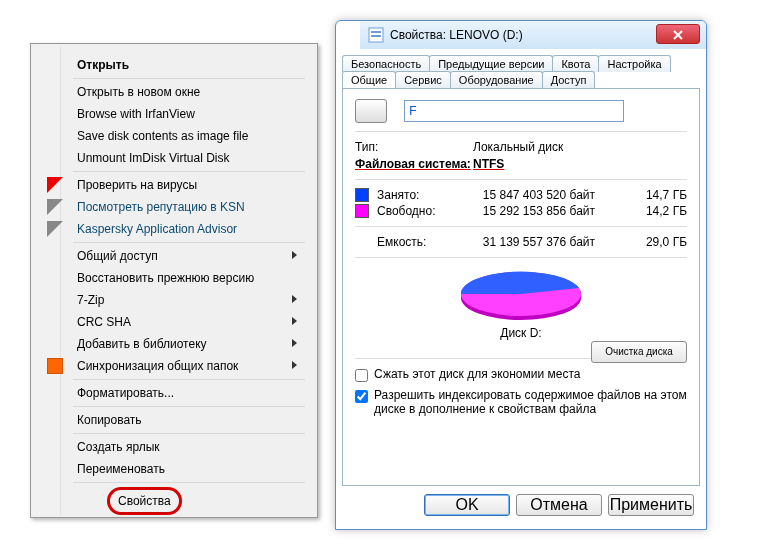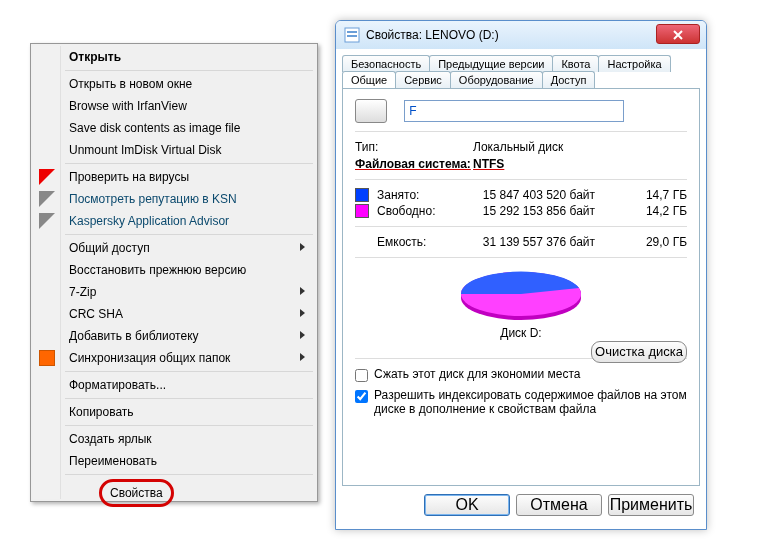--- a/index.html
+++ b/index.html
@@ -1,31 +1,31 @@
 <!DOCTYPE html>
 <html><head>
 <meta charset="utf-8">
 <style>
 * { box-sizing: border-box; margin: 0; padding: 0; font-family: "Segoe UI", Tahoma, Arial, sans-serif; font-size: 12px; }
 body { width: 761px; height: 551px; background: #fff; position: relative; }
 
 
-.ctx { position: absolute; left: 30px; top: 43px; width: 288px; background: #f0f0f0; border: 1px solid #979797; box-shadow: 2px 2px 4px rgba(0,0,0,.3); padding: 2px; }
+.ctx { position: absolute; left: 30px; top: 43px; width: 288px; background: #f0f0f0; border: 1px solid #979797; box-shadow: 2px 2px 4px rgba(0,0,0,.3); padding: 10px; }
 .ctx .iconcol { position: absolute; left: 2px; top: 2px; bottom: 2px; width: 28px; background: #f1f1f1; border-right: 1px solid #e0e0e0; }
 .ctx-item { position: relative; height: 22px; line-height: 22px; padding-left: 36px; color: #000; cursor: default; }
 .ctx-item.disabled { color: #0c4a6e; }
 .ctx-item.bold { font-weight: bold; }
 .ctx-sep { height: 1px; margin: 2px 2px 2px 32px; background: #d7d7d7; }
 .ctx .mico { position: absolute; left: 6px; width: 16px; height: 16px; top: 3px; }
 .ctx .arrow { position: absolute; right: 10px; top: 6px; width: 0; height: 0; border-left: 5px solid #333; border-top: 4px solid transparent; border-bottom: 4px solid transparent; }
 .highlight-prop { border: 3px solid #d40202; border-radius: 14px; padding: 0 8px; margin: 2px 0 2px 30px; display: inline-block; }
 
 
 .win { position: absolute; left: 335px; top: 20px; width: 372px; height: 510px; border: 1px solid #5a8ecb; border-radius: 6px 6px 0 0; background: #fff; box-shadow: 0 0 8px rgba(0,0,0,.25); overflow: hidden; }
-.titlebar { height: 28px; background: linear-gradient(#eaf4fd,#cfe5f8); display: flex; align-items: center; padding-left: 8px; position: relative; }
+.titlebar { height: 28px; background: linear-gradient(#eaf4fd,#cfe5f8); display: flex; align-items: center; padding-left: 8px; position: relative; margin-left: 24px; }
 .titlebar .ticon { width: 16px; height: 16px; margin-right: 6px; }
 .titlebar .txt { flex: 1; color: #000; }
 .closebtn { position: absolute; right: 6px; top: 3px; width: 44px; height: 20px; background: linear-gradient(#e67,#c33); border: 1px solid #a22; border-radius: 3px; color: #fff; text-align: center; line-height: 18px; font-weight: bold; }
 .win-body { position: absolute; left: 6px; right: 6px; top: 34px; bottom: 6px; background: #fff; }
 
 
 .tabs { position: relative; }
 .tabrow { display: flex; }
 .tab { border: 1px solid #9cb6c5; border-bottom: none; padding: 2px 8px; background: linear-gradient(#fdfdfd,#e8f0f6); margin-right: -1px; border-radius: 3px 3px 0 0; font-size: 11px; cursor: default; }
 .tab.active { background: #fff; position: relative; z-index: 2; }
@@ -45,21 +45,21 @@
 .usage { margin-top: 4px; }
 .usage .urow { display: flex; align-items: center; margin: 2px 0; font-size: 12px; }
 .usage .sw { width: 14px; height: 14px; border: 1px solid #555; margin-right: 8px; }
 .usage .name { width: 78px; }
 .usage .bytes { width: 140px; text-align: right; }
 .usage .gb { flex: 1; text-align: right; }
 
 .pie { width: 150px; height: 58px; margin: 6px auto 2px auto; position: relative; }
 .pie svg { width: 100%; height: 100%; }
 .disklabel { text-align: center; margin-top: 2px; }
-.cleanup { position: absolute; right: 12px; bottom: 122px; width: 96px; height: 22px; border: 1px solid #8a8a8a; border-radius: 9px; background: linear-gradient(#fdfdfd,#e6e6e6); text-align: center; line-height: 20px; font-size: 13px; }
+.cleanup { position: absolute; right: 12px; bottom: 122px; width: 96px; height: 22px; border: 1px solid #8a8a8a; border-radius: 3px; background: linear-gradient(#fdfdfd,#e6e6e6); text-align: center; line-height: 20px; font-size: 10px; }
 
 .cbrow { display: flex; align-items: flex-start; margin-top: 6px; font-size: 11px; }
 .cbrow input { margin-right: 6px; margin-top: 2px; }
 
 .btnrow { display: flex; justify-content: flex-end; gap: 6px; padding: 8px 6px 0 0; }
 .wbtn { width: 86px; height: 22px; border: 1px solid #8a8a8a; border-radius: 3px; background: linear-gradient(#fdfdfd,#e6e6e6); text-align: center; line-height: 20px; font-size: 16px; }
 .wbtn.primary { border: 1px solid #2f6fb5; box-shadow: inset 0 0 0 1px #7ab5ef; }
 
 
 .ico-k { background: #e00; clip-path: polygon(0 0,100% 0,0 100%); }

